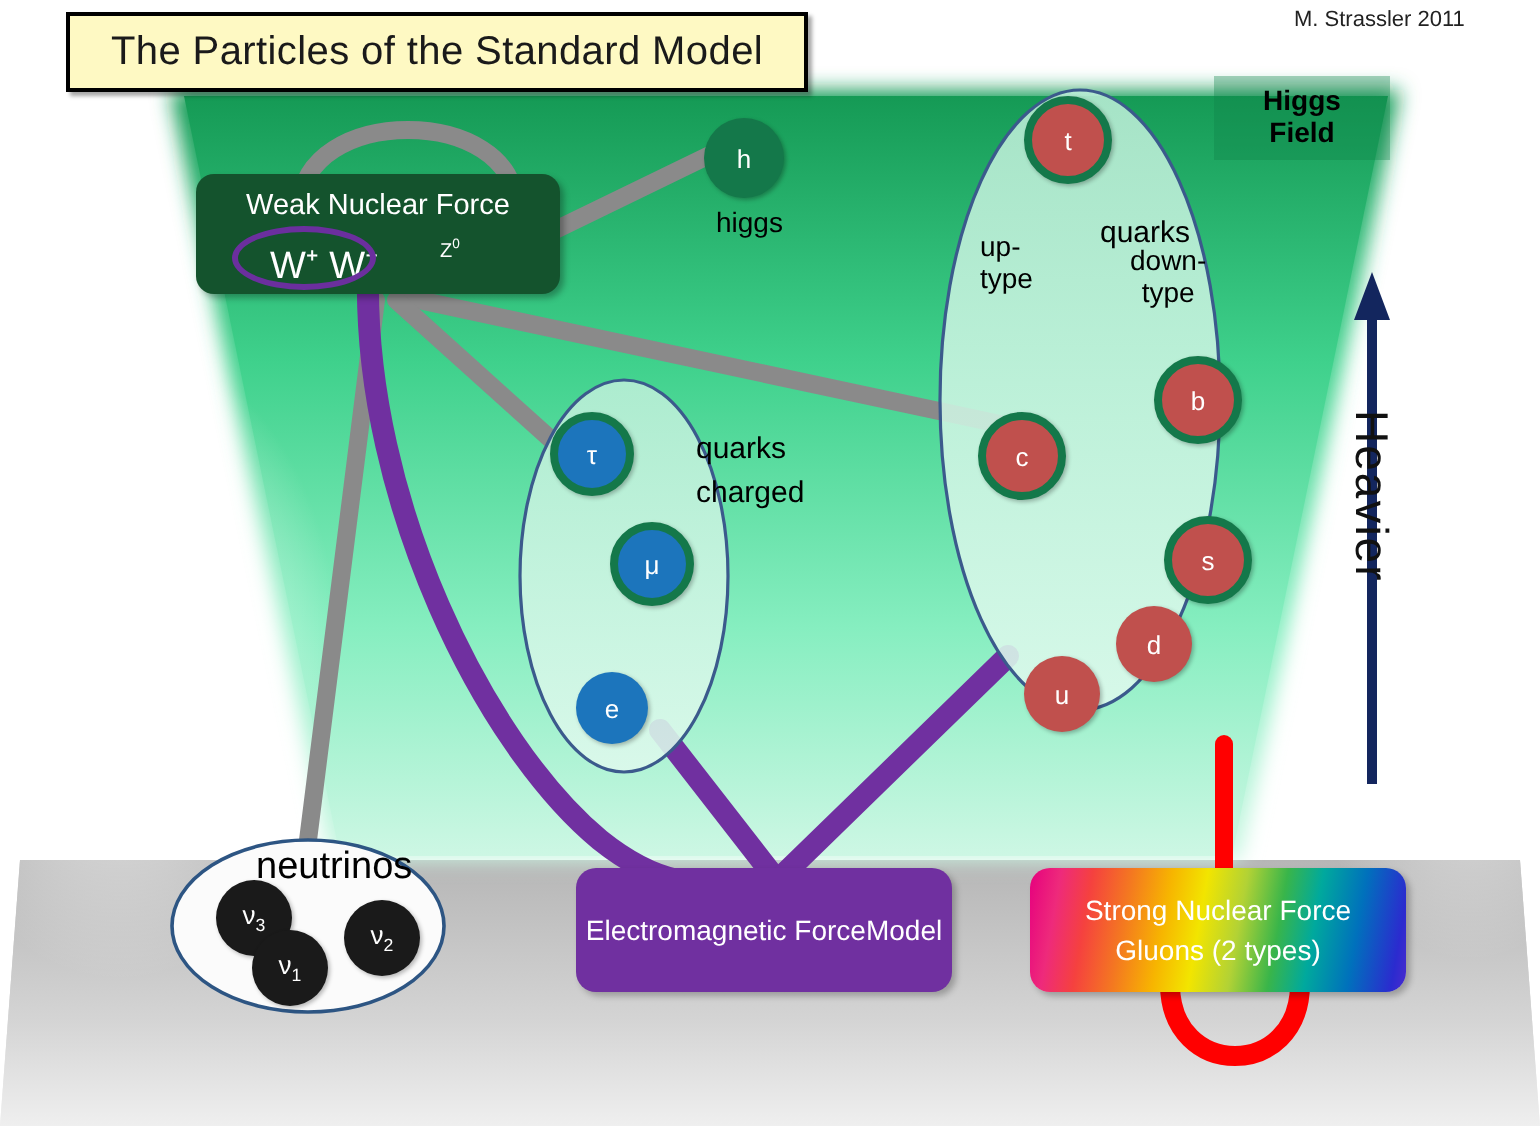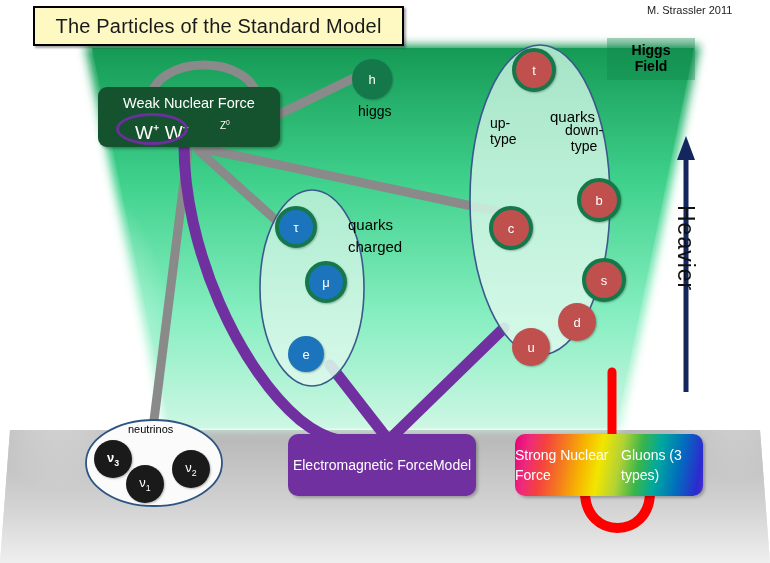--- a/index.html
+++ b/index.html
@@ -47,33 +47,33 @@
   
   #em-box{
     left:288px;top:434px;width:188px;height:62px;
     background:#7030a0;border-radius:10px;color:#fff;
     display:flex;flex-direction:row;align-items:center;justify-content:center;
     box-shadow:2px 2px 3px rgba(0,0,0,.25);
   }
   #em-box div{font-size:14px;line-height:1.45;}
   #strong-box{
     left:515px;top:434px;width:188px;height:62px;border-radius:10px;
-    color:#fff;display:flex;flex-direction:row;align-items:center;justify-content:center;
+    color:#fff;display:flex;flex-direction:column;align-items:center;justify-content:center;
     box-shadow:2px 2px 3px rgba(0,0,0,.25);
     background:linear-gradient(100deg,#e6007e 0%,#ee2a7b 8%,#f5413f 16%,#f47920 26%,#f7b500 36%,#f2e500 45%,#b2d235 55%,#39b54a 65%,#00a99d 74%,#0071bc 85%,#2b2bcf 96%,#4b2bcf 100%);
   }
   #strong-box div{font-size:14px;line-height:1.45;}
 
   
   .grp-label{color:#000;}
   #quarks-label{left:550px;top:108px;font-size:15px;}
   #uptype-label{left:490px;top:115px;font-size:14px;line-height:1.15;text-align:left;}
   #downtype-label{left:565px;top:122px;font-size:14px;line-height:1.15;text-align:center;}
   #leptons-label{left:348px;top:214px;font-size:15px;line-height:1.45;}
-  #neutrinos-label{left:128px;top:423px;font-size:11px;}
+  #neutrinos-label{left:128px;top:423px;font-size:19px;}
   #higgs-label{left:358px;top:103px;font-size:14px;}
 
   
   #heavier-text{
     left:672px;top:205px;font-size:23px;color:#111;
     writing-mode:vertical-rl;text-orientation:mixed;letter-spacing:1px;
   }
 
   
   .particle{
@@ -231,36 +231,36 @@
     <span>μ</span>
   </div>
   <div class="abs particle p-lepton nb" style="left:288px;top:336px;width:36px;height:36px;">
     <span>e</span>
   </div>
   <div class="abs grp-label" id="leptons-label">
     <div>quarks</div>
     <div>charged</div>
   </div>
 
-  <div class="abs particle p-neutrino" style="left:94px;top:440px;width:38px;height:38px;font-weight:bold;">
+  <div class="abs particle p-neutrino" style="left:108px;top:440px;width:38px;height:38px;">
     <span><span>ν</span><sub>3</sub></span>
   </div>
   <div class="abs particle p-neutrino" style="left:126px;top:465px;width:38px;height:38px;">
     <span><span>ν</span><sub>1</sub></span>
   </div>
   <div class="abs particle p-neutrino" style="left:172px;top:450px;width:38px;height:38px;">
     <span><span>ν</span><sub>2</sub></span>
   </div>
   <div class="abs grp-label" id="neutrinos-label">neutrinos</div>
 
   <div class="abs" id="em-box">
     <div>Electromagnetic Force</div>
     <div>Model</div>
   </div>
 
   <div class="abs" id="strong-box">
     <div>Strong Nuclear Force</div>
-    <div>Gluons (3 types)</div>
+    <div>Gluons (2 types)</div>
   </div>
 
   <div class="abs" id="heavier-text">Heavier</div>
 
 </div>
 
 </body></html>

